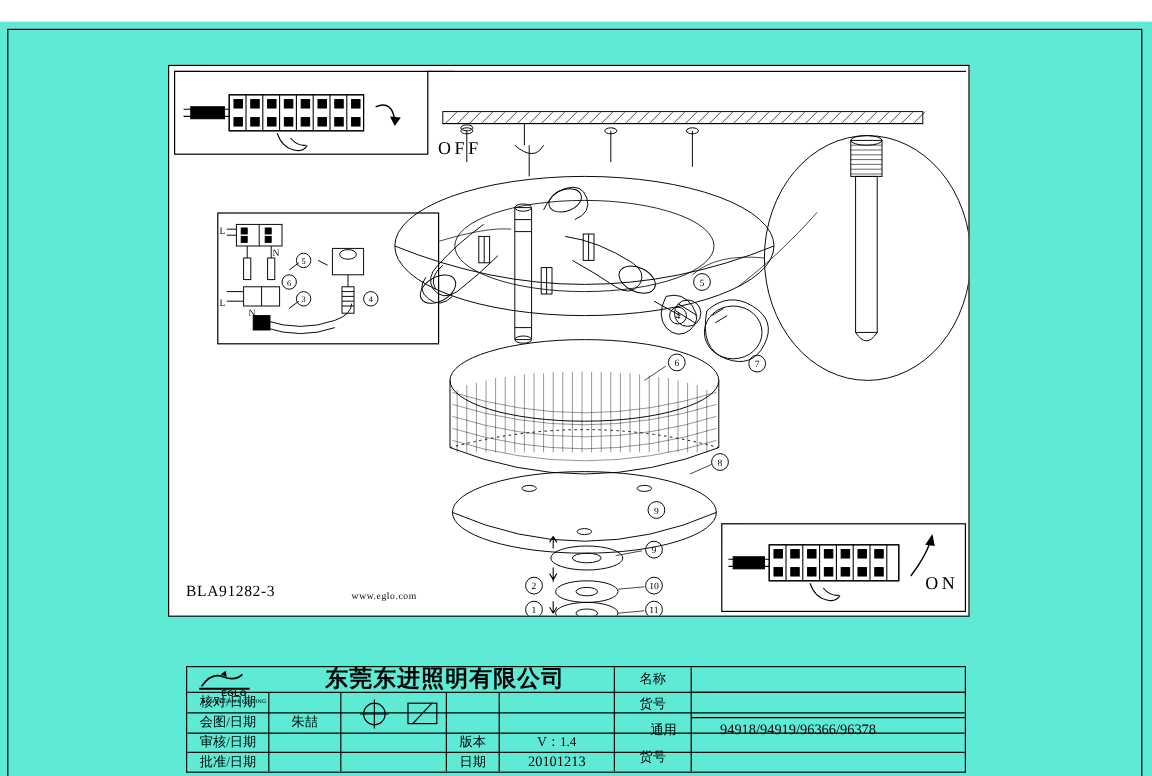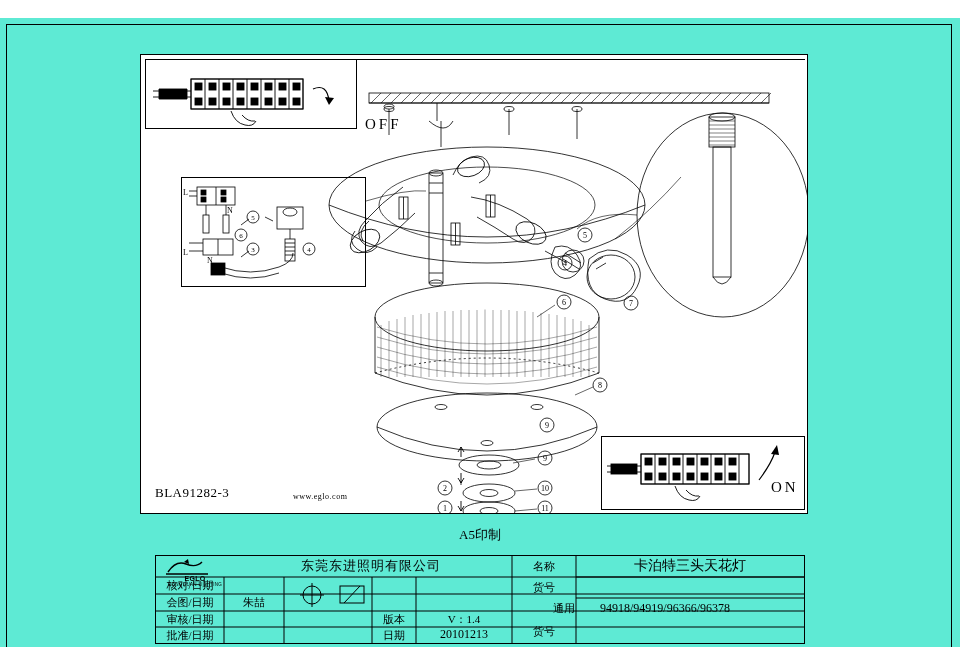--- a/index.html
+++ b/index.html
@@ -94,22 +94,22 @@
     font-family: "Liberation Serif", serif;
     font-size: 11px;
     display: flex;
     align-items: center;
     justify-content: center;
     text-align: center;
     line-height: 1.15;
   }
   .company-name {
     font-family: "Liberation Serif", serif;
-    font-size: 13px;
-    font-weight: normal;
+    font-size: 19px;
+    font-weight: bold;
     letter-spacing: 1px;
   }
   .logo-text {
     font-family: "Liberation Sans", sans-serif;
     font-size: 4.5px;
     letter-spacing: 0.3px;
     text-align: center;
     color: #000;
   }
   .num-text { font-family: "Liberation Serif", serif; font-size: 12px; }
@@ -396,21 +396,20 @@
         <path d="M158 44 q12 -16 16 -28" stroke-width="1.2"></path>
         <path d="M170 18 l6 -9 l2 10 z" fill="#000" stroke="none"></path>
       </g>
     </svg>
     <div class="offon-text" style="left:630px; top:424px;">ON</div>
 
     <div class="code-text" style="left:14px; top:430px;">BLA91282-3</div>
     <div class="url-text" style="left:152px; top:437px;">www.eglo.com</div>
   </div>
 
-  <div class="print-note">A5印制</div>
 
   <div class="title-block">
     <svg class="tb-svg" width="648" height="87" viewBox="0 0 648 87">
       <g stroke="#000" fill="none" stroke-width="1">
 
         <path d="M0 21 H648"></path>
         <path d="M0 38 H648"></path>
         <path d="M0 55 H648"></path>
         <path d="M0 71 H648"></path>
 
@@ -462,22 +461,21 @@
         <path d="M58 24 l16 -17"></path>
       </g>
     </svg>
 
     <div class="tb-cell" style="left:216px; top:55px; width:44px; height:16px;">版本</div>
     <div class="tb-cell" style="left:260px; top:55px; width:96px; height:16px;">V：1.4</div>
     <div class="tb-cell" style="left:216px; top:71px; width:44px; height:16px;">日期</div>
     <div class="tb-cell num-text" style="left:260px; top:71px; width:96px; height:16px;">20101213</div>
 
     <div class="tb-cell" style="left:356px; top:0px; width:64px; height:21px;">名称</div>
-    <div class="tb-cell" style="left:420px; top:0px; width:228px; height:21px; font-size:14px;">卡泊特三头天花灯</div>
 
     <div class="tb-cell" style="left:356px; top:21px; width:64px; height:21px;">货号</div>
 
-    <div class="tb-cell" style="left:376px; top:42px; width:64px; height:22px;font-family:Liberation Mono, monospace;">通用</div>
+    <div class="tb-cell" style="left:365px; top:42px; width:64px; height:22px;">通用</div>
     <div class="tb-cell" style="left:356px; top:64px; width:64px; height:23px;">货号</div>
     <div class="tb-cell num-text" style="left:395px; top:42px; width:228px; height:22px;">94918/94919/96366/96378</div>
   </div>
 
 </div>
 
 </body></html>

